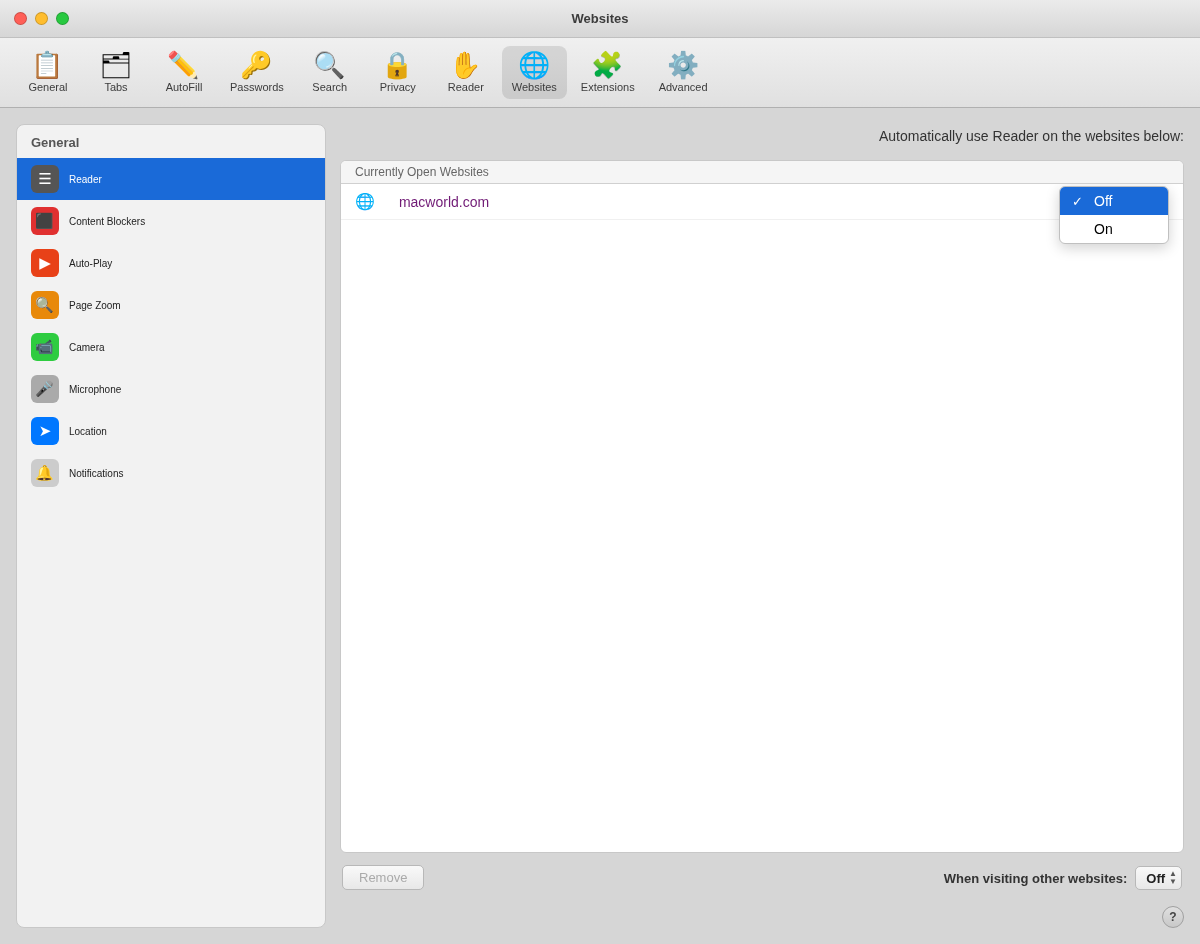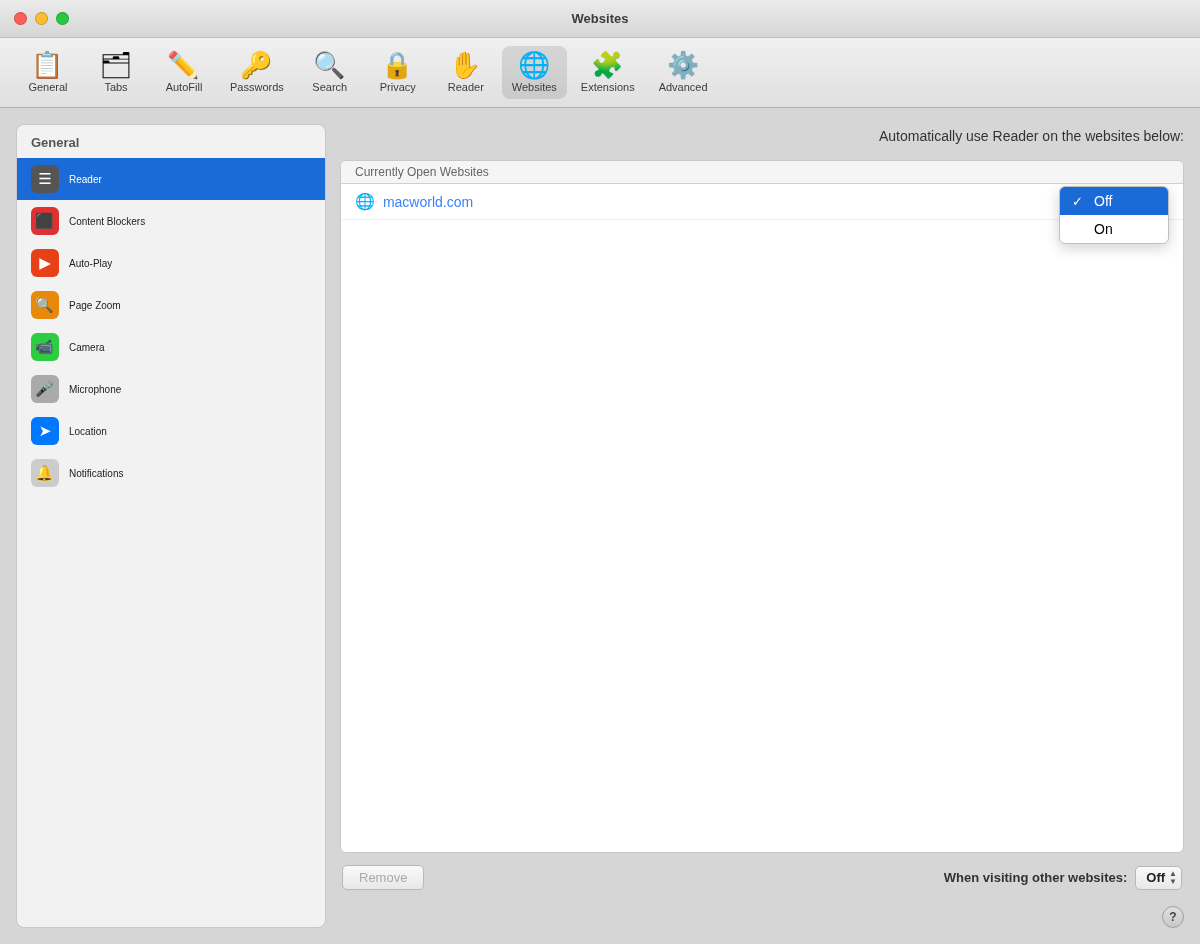--- a/index.html
+++ b/index.html
@@ -185,21 +185,22 @@
     .website-row-left {
       display: flex;
       align-items: center;
       gap: 8px;
     }
     .website-favicon {
       font-size: 16px;
     }
     .website-name {
       font-size: 14px;
-      color: #3b82f6;
+      color: #701a75;
+      margin-left: 16px;
     }
 
     
     .dropdown-popup {
       position: absolute;
       right: 14px;
       top: 2px;
       background: white;
       border: 1px solid #c0c0c0;
       border-radius: 6px;
@@ -221,21 +222,21 @@
       color: white;
     }
     .checkmark {
       font-size: 13px;
       width: 14px;
     }
 
     
     .bottom-bar {
       display: flex;
-      align-items: center;
+      align-items: flex-end;
       justify-content: space-between;
       padding: 0 2px;
     }
     .remove-btn {
       background: linear-gradient(to bottom, #f9f9f9, #e8e8e8);
       border: 1px solid #b8b8b8;
       border-radius: 5px;
       padding: 4px 16px;
       font-size: 13px;
       color: #555;

